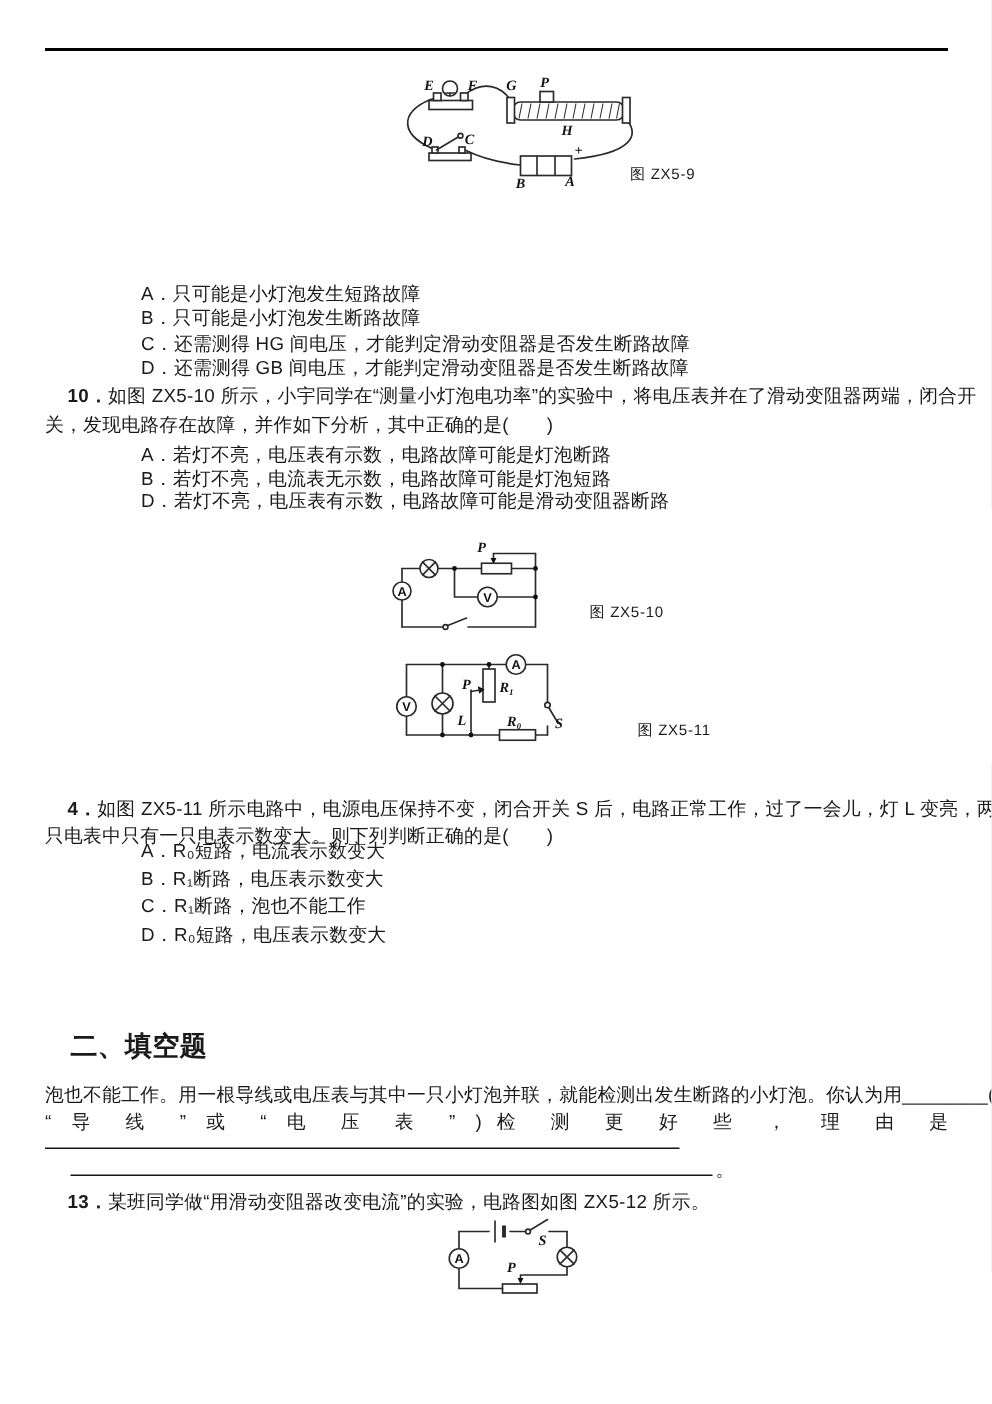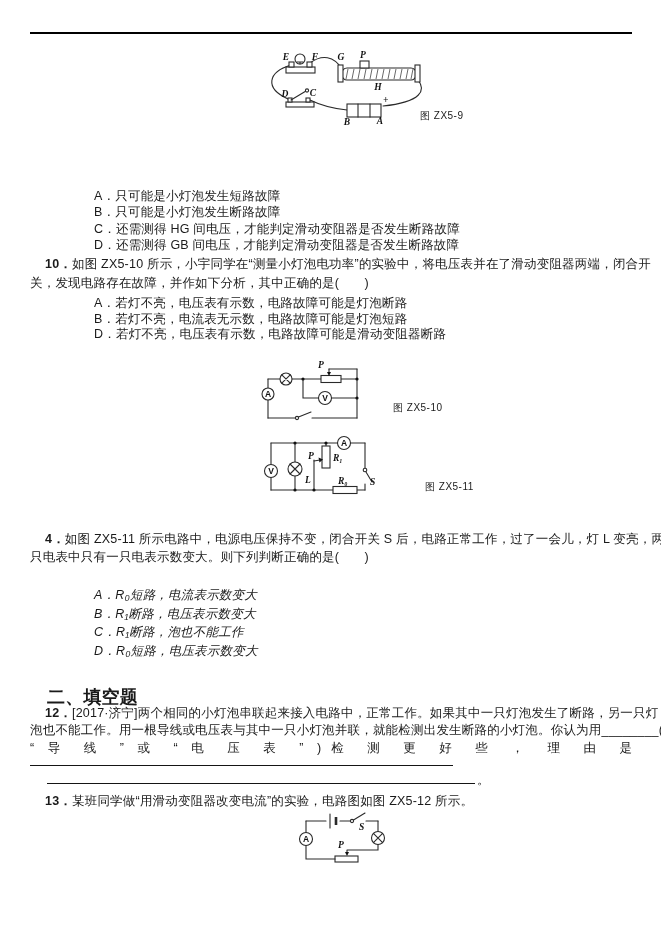--- a/index.html
+++ b/index.html
@@ -187,32 +187,29 @@
     <circle class="dot" cx="64" cy="9" r="1.6"></circle>
     <circle class="dot" cx="33" cy="56" r="1.6"></circle>
     <circle class="dot" cx="52" cy="56" r="1.6"></circle>
   </svg>
   <div class="cap" style="left:380px;top:480px;">图 ZX5-11</div>
 
   <div class="t" style="left:45px;top:532px;">
     <span class="num">4．</span><span>如图 ZX5-11 所示电路中，电源电压保持不变，闭合开关 S 后，电路正常工作，过了一会儿，灯 L 变亮，两</span>
   </div>
   <div class="t" style="left:30px;top:550px;">只电表中只有一只电表示数变大。则下列判断正确的是(　　)</div>
-  <div class="t opts lh187" style="left:50px;top:588px;font-style:italic;">
+  <div class="t opts lh187" style="left:50px;top:560px;">
     <div>A．R₀短路，电流表示数变大</div>
     <div>B．R₁断路，电压表示数变大</div>
     <div>C．R₁断路，泡也不能工作</div>
     <div>D．R₀短路，电压表示数变大</div>
   </div>
 
   <div class="t sec" style="left:47px;top:690px;">二、填空题</div>
 
-  <div class="t" style="left:45px;top:706px;">
-    <span class="num">12．</span><span>[2017·济宁]两个相同的小灯泡串联起来接入电路中，正常工作。如果其中一只灯泡发生了断路，另一只灯</span>
-  </div>
   <div class="t" style="left:30px;top:723px;">泡也不能工作。用一根导线或电压表与其中一只小灯泡并联，就能检测出发生断路的小灯泡。你认为用________(选填</div>
   <div class="jline" style="left:30px;top:741px;">“ 导 线 ” 或 “ 电 压 表 ” )检 测 更 好 些 ， 理 由 是</div>
   <div class="uline" style="left:30px;top:765px;width:423px;"></div>
   <div class="uline" style="left:47px;top:783px;width:428px;"></div>
   <div class="t" style="left:477px;top:773px;">。</div>
 
   <div class="t" style="left:45px;top:794px;">
     <span class="num">13．</span><span>某班同学做“用滑动变阻器改变电流”的实验，电路图如图 ZX5-12 所示。</span>
   </div>
 

